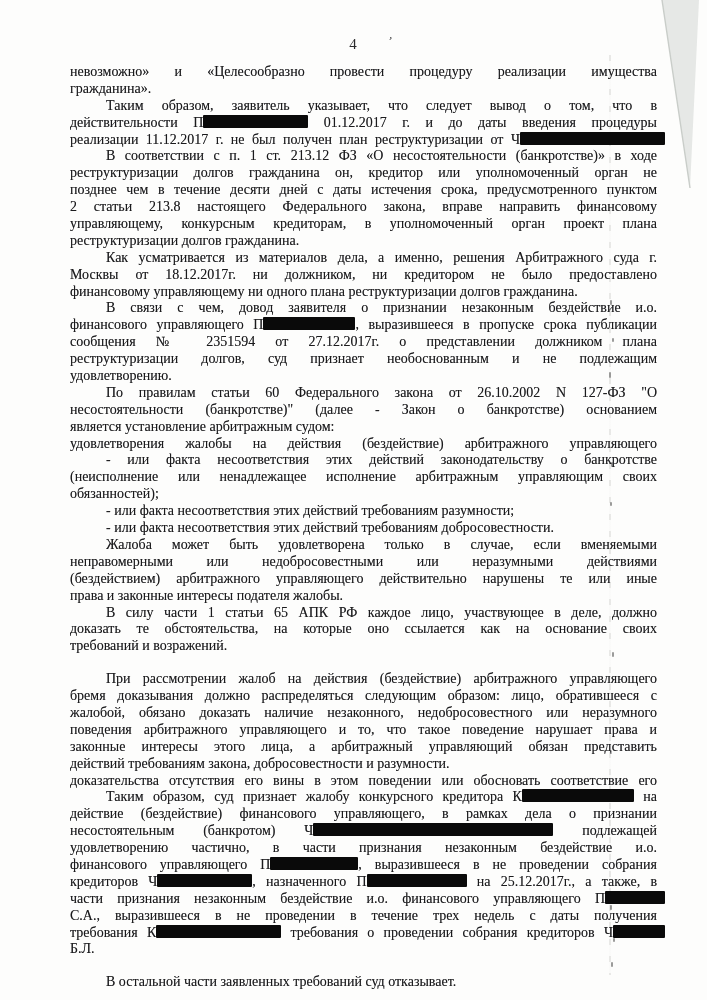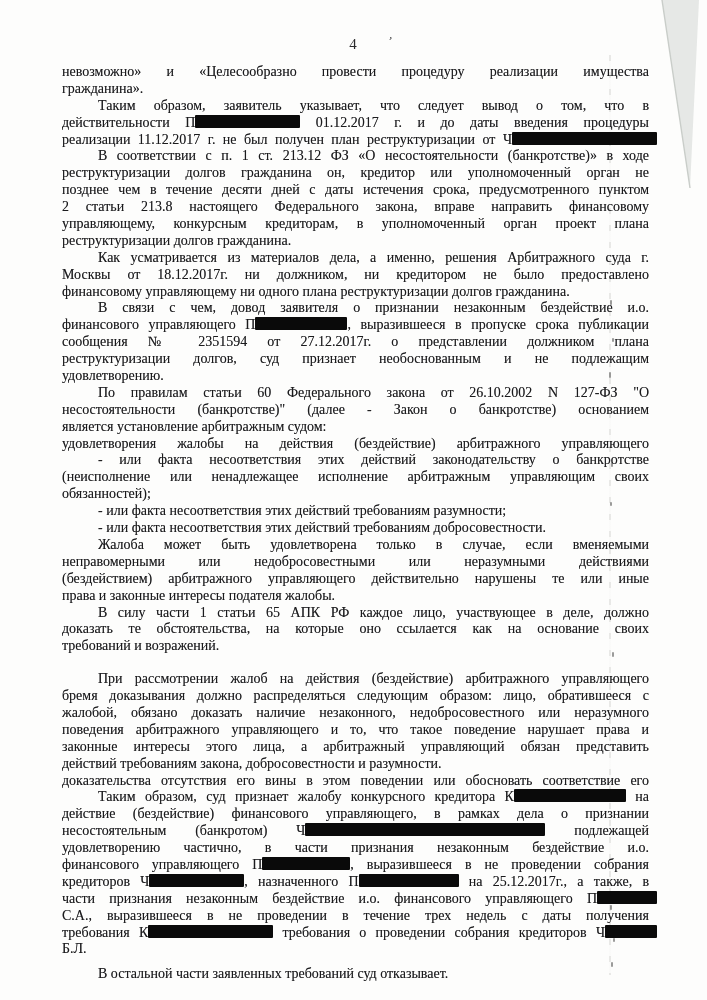--- a/index.html
+++ b/index.html
@@ -15,21 +15,21 @@
   .page-number{
     position:absolute;top:36px;left:0;width:707px;
     text-align:center;font-size:15px;color:#2a2a2c;
     letter-spacing:1px;
   }
   .page-number-artifact{
     position:absolute;top:34px;left:calc(50% + 34px);
     font-size:12px;color:#3a3a3c;transform:rotate(12deg);
   }
   .content{
-    position:absolute;left:62px;top:64px;width:587px;
+    position:absolute;left:70px;top:64px;width:587px;
     font-size:14px;line-height:16.9px;color:#1b1b1d;
     text-shadow:0 0 0.5px rgba(20,20,25,0.45);
   }
   .line{
     height:16.9px;overflow:visible;white-space:normal;
     text-align:justify;text-align-last:left;
   }
   .line.j{text-align-last:justify;}
   .line.i{text-indent:36px;}
   .redact{
@@ -142,18 +142,18 @@
         <div class="line j">действие (бездействие) финансового управляющего, в рамках дела о признании</div>
         <div class="line j">несостоятельным (банкротом) Ч<span class="redact" style="width:240px"></span> подлежащей</div>
         <div class="line j">удовлетворению частично, в части  признания незаконным бездействие и.о.</div>
         <div class="line j">финансового управляющего П<span class="redact" style="width:88px"></span>, выразившееся в не проведении собрания</div>
         <div class="line j">кредиторов Ч<span class="redact" style="width:95px"></span>, назначенного П<span class="redact" style="width:100px"></span> на 25.12.2017г., а также, в</div>
         <div class="line j">части признания незаконным бездействие и.о. финансового управляющего П<span class="redact re" style="width:60px"></span></div>
         <div class="line j">С.А., выразившееся в не проведении в течение трех недель с даты получения</div>
         <div class="line j">требования К<span class="redact" style="width:125px"></span> требования о проведении собрания кредиторов Ч<span class="redact re" style="width:52px"></span></div>
         <div class="line">Б.Л.</div>
       </div>
-      <div style="margin-top: 8px;">
+      <div style="margin-top: 16px;">
         <div class="line i">В остальной части заявленных требований суд отказывает.</div>
       </div>
     </div>
 
 </div>
 
 </body></html>

